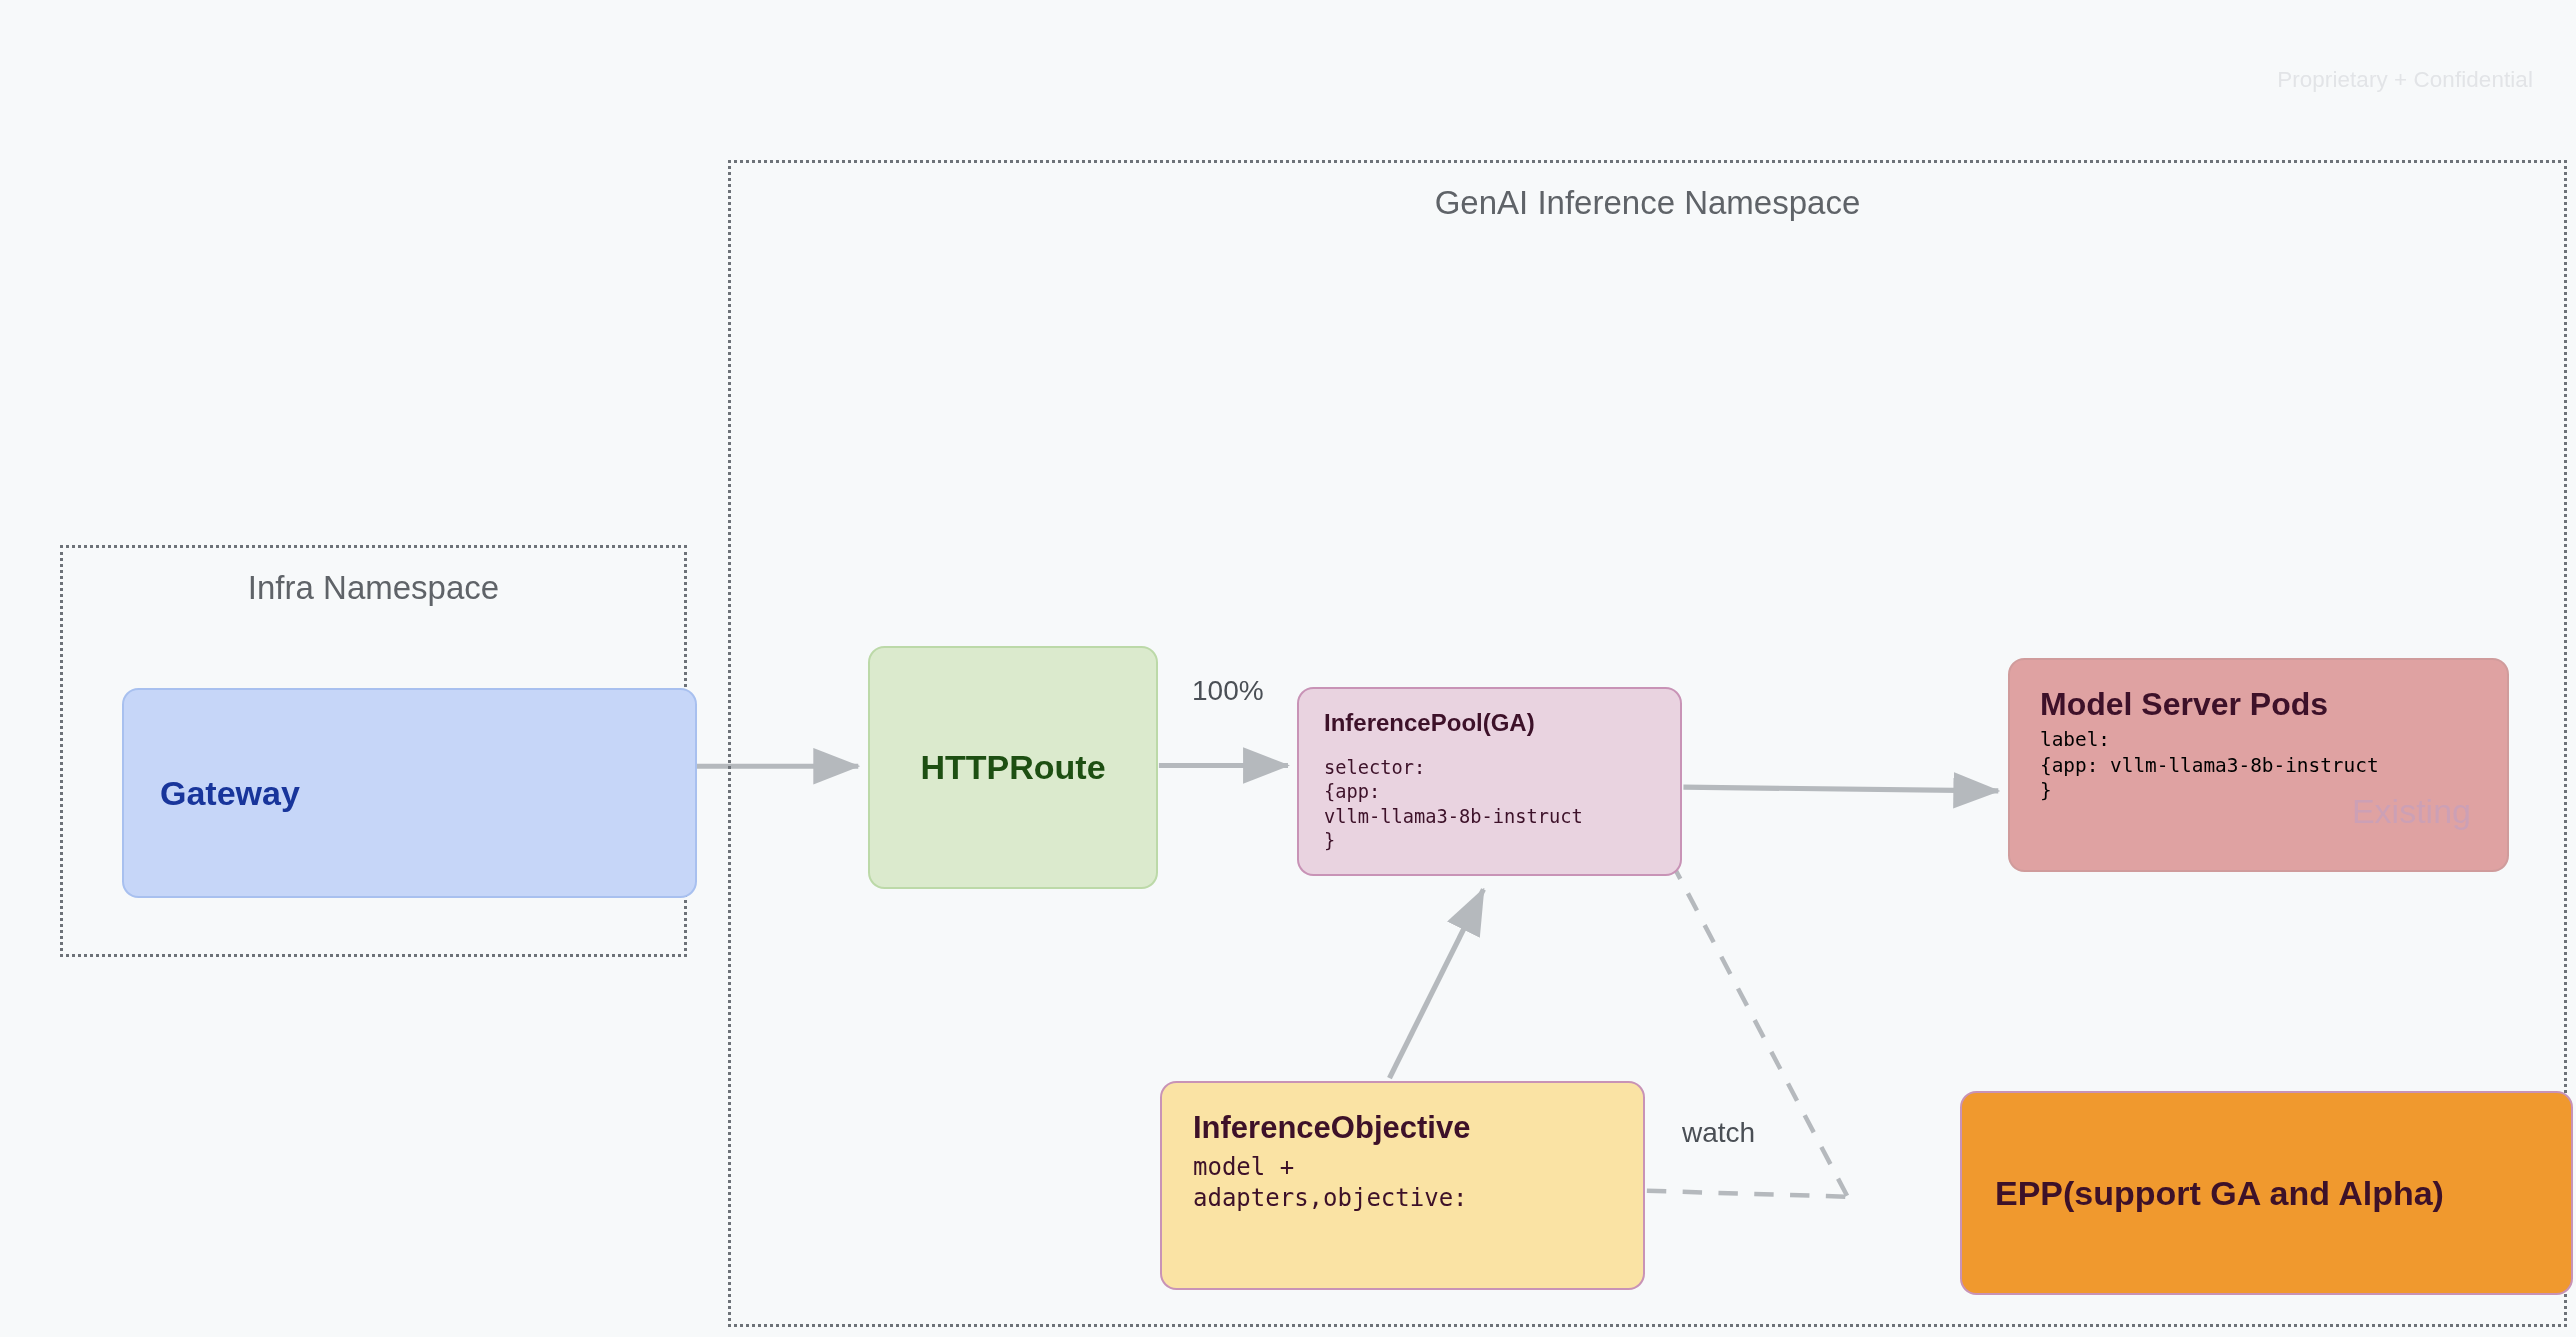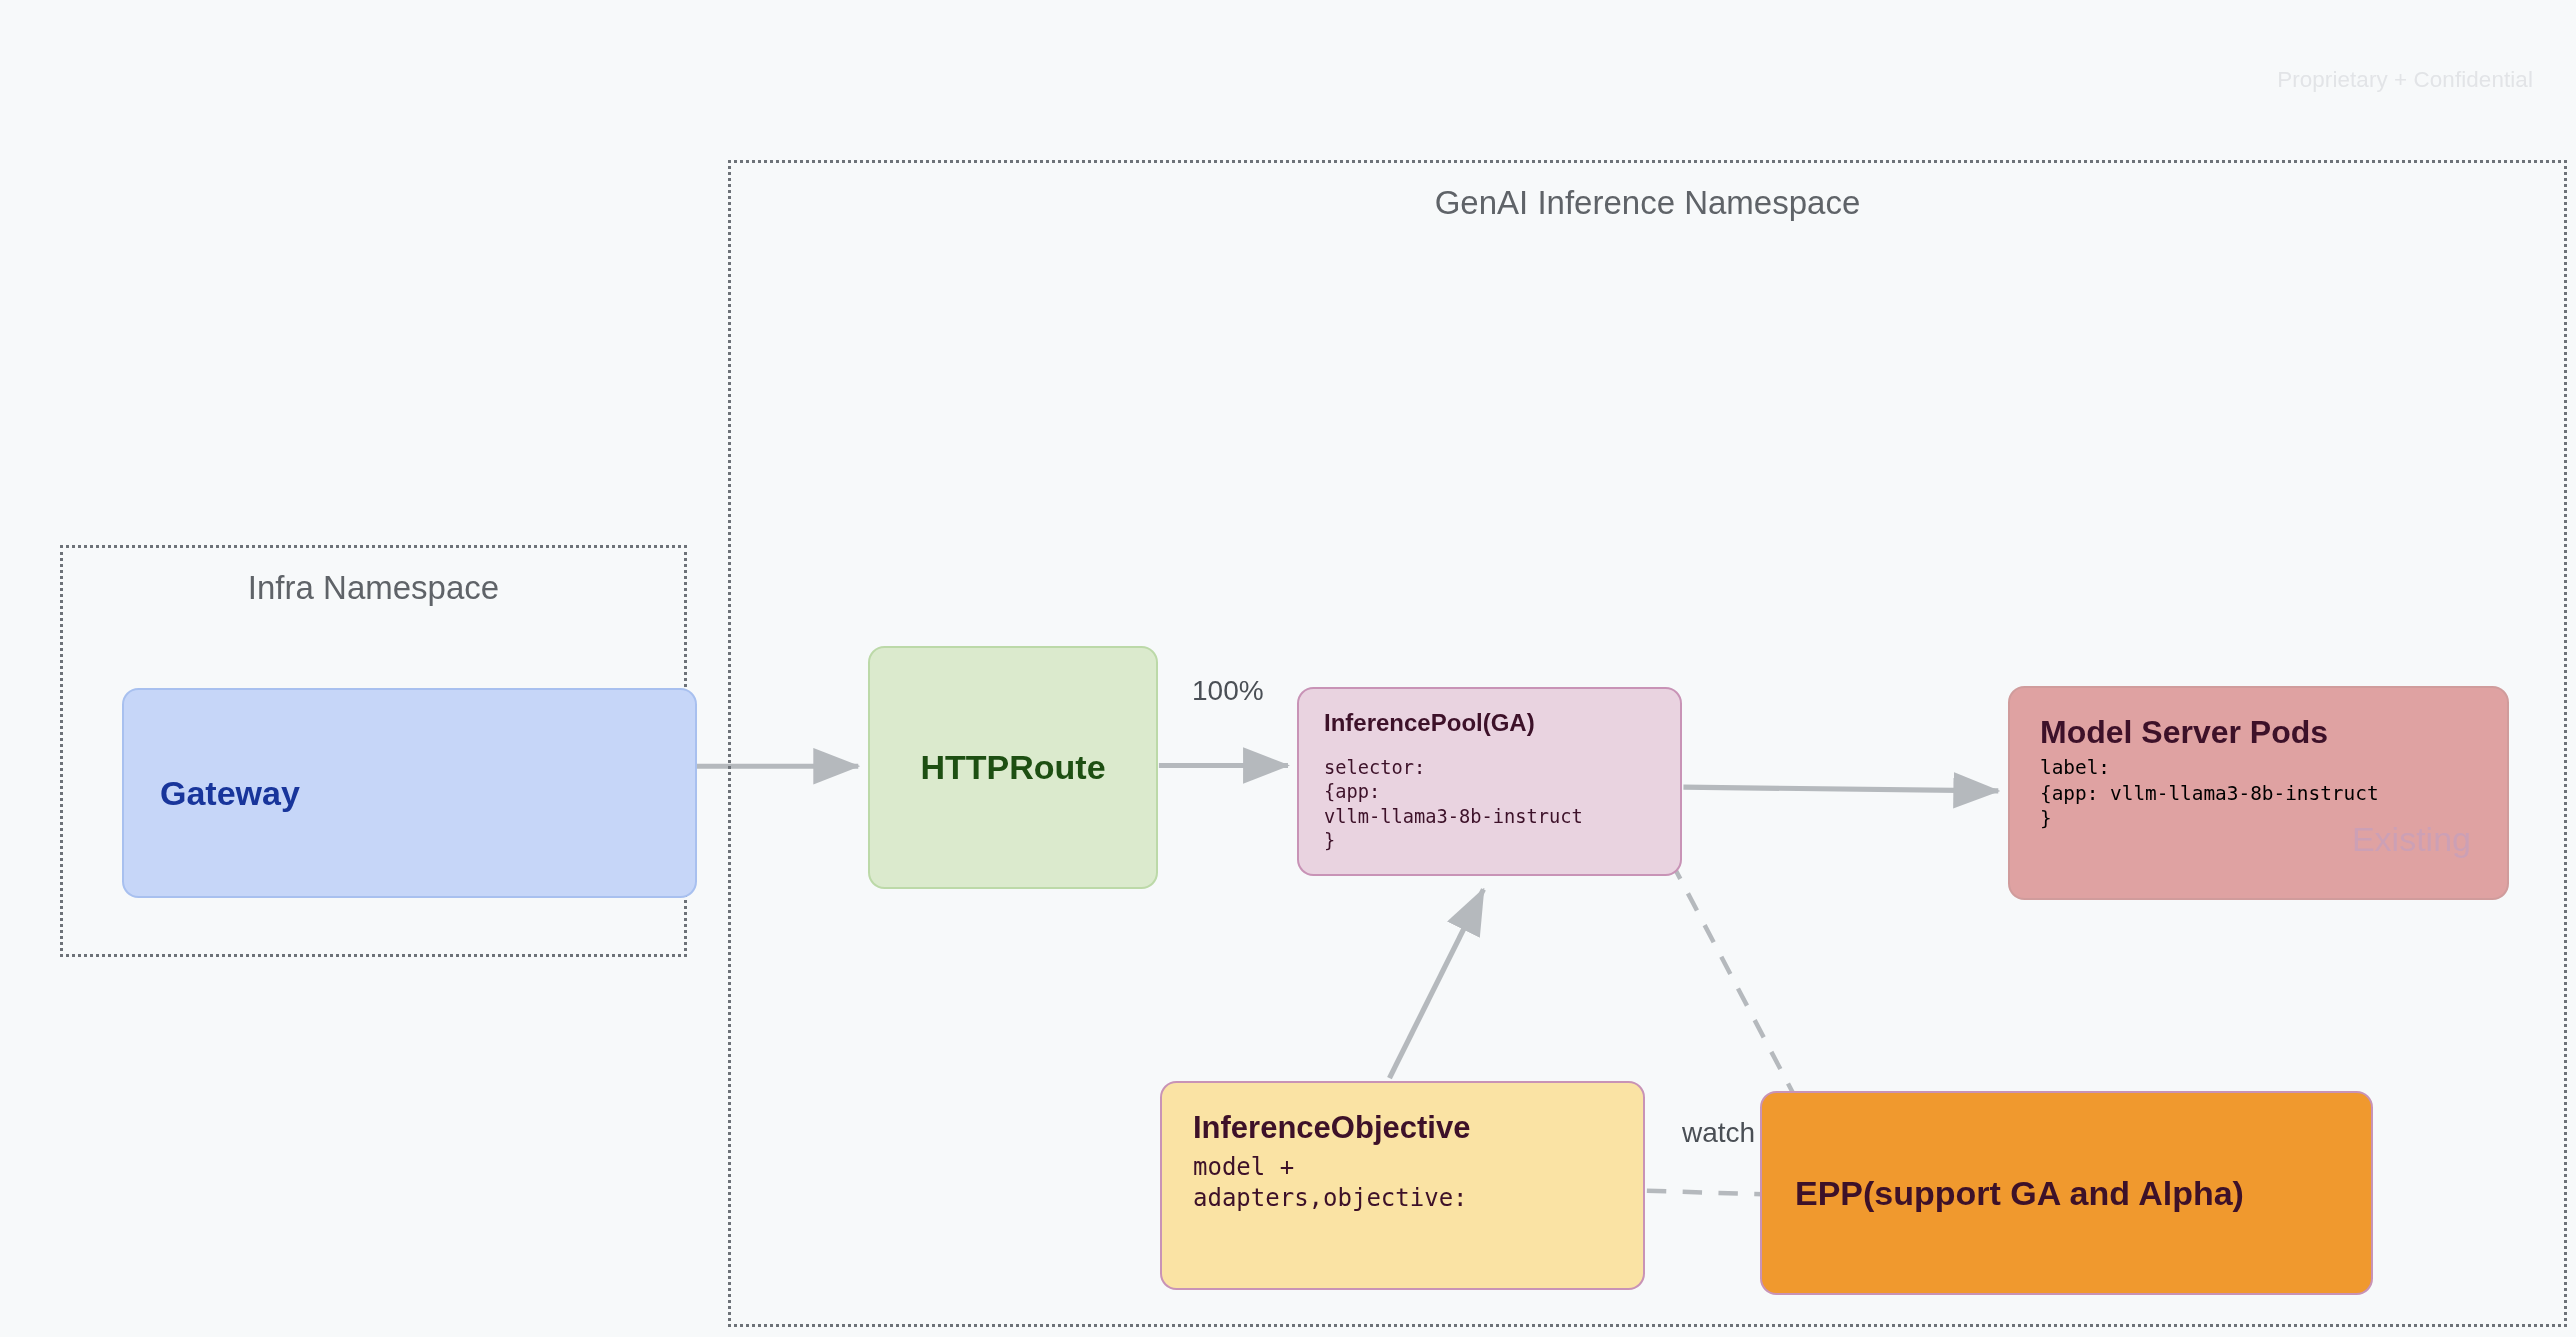--- a/index.html
+++ b/index.html
@@ -146,21 +146,20 @@
   
   #node-modelserver {
     left: 2008px;
     top: 658px;
     width: 501px;
     height: 214px;
     background: #dfa2a2;
     border: 2.2px solid #d09c9c;
     justify-content: flex-start;
     padding: 27px 0 0 30px;
-    margin-top: 28px;
   }
   #node-modelserver .node-title {
     font-size: 32px;
     color: #3d1129;
     margin-bottom: 4.5px;
   }
   #node-modelserver .node-body {
     font-size: 19.4px;
     color: #000000;
   }
@@ -191,21 +190,21 @@
     color: #3d1129;
     margin-bottom: 6px;
   }
   #node-inferenceobjective .node-body {
     font-size: 24px;
     color: #3d1129;
   }
 
   
   #node-epp {
-    left: 1760px;
+    left: 1960px;
     top: 1091px;
     width: 613px;
     height: 204px;
     background: #f0992e;
     border: 2.2px solid #c893b6;
     padding-left: 33px;
   }
   #node-epp .node-title {
     font-size: 34px;
     color: #3d1129;

